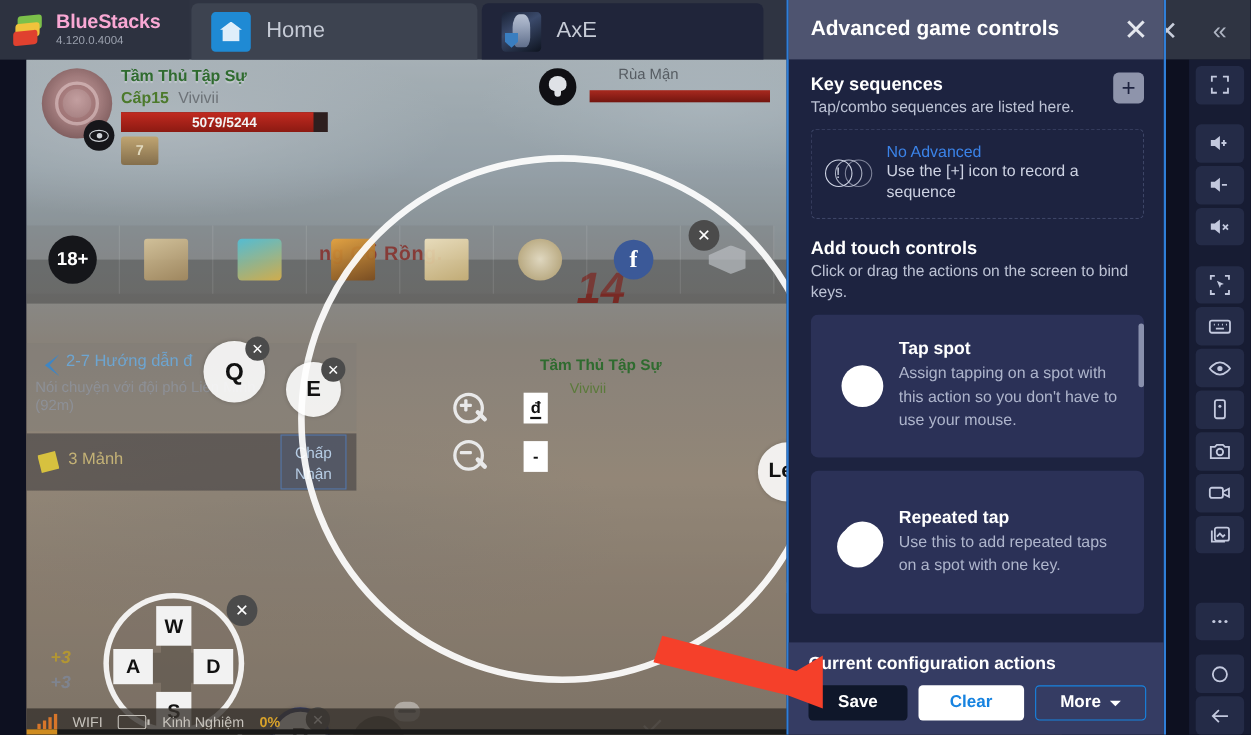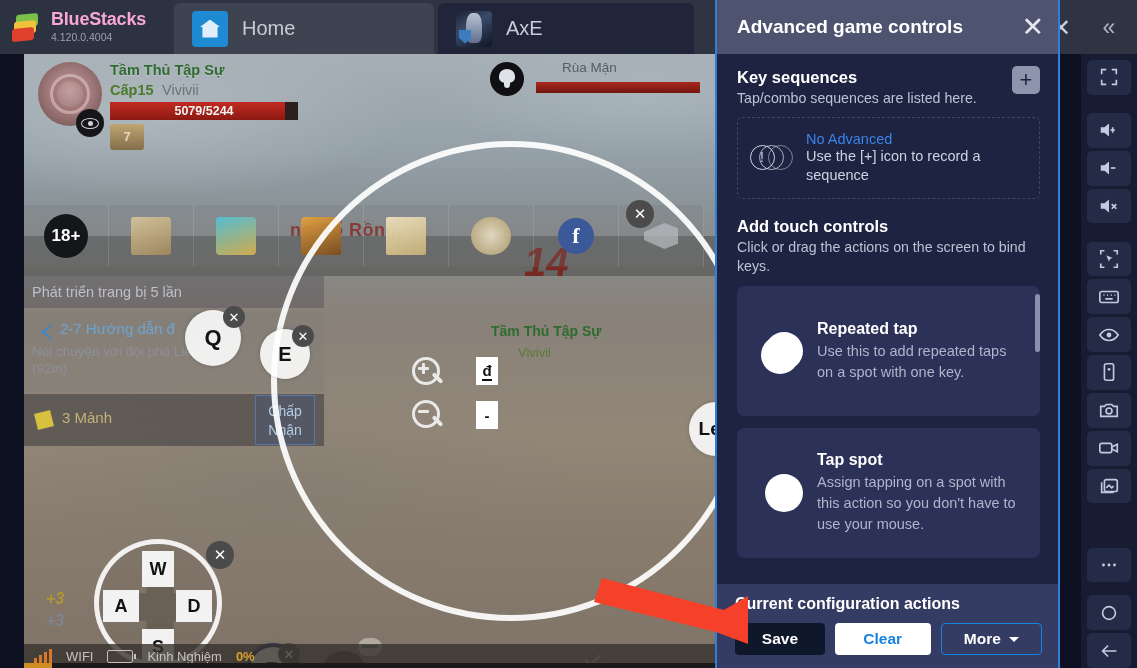--- a/index.html
+++ b/index.html
@@ -417,23 +417,20 @@
           <div class="gico star"></div>
         </div>
       <div class="cell">
           <div class="fb-ico">f</div>
         </div>
       <div class="cell">
           <div class="horn-ico"></div>
         </div>
     </div>
 
-    <div class="questbar">
-      <span>Phát triển trang bị 5 lần</span>
-    </div>
     <div class="questpanel">
       <div class="q-arrow"></div>
       <div class="q-title">2-7 Hướng dẫn đ</div>
       <div class="q-sub">
         <div>Nói chuyện với đội phó Liên Minh</div>
         <div>(92m)</div>
       </div>
     </div>
     <div class="rewardbar">
       <div class="rw-ico"></div>
@@ -641,32 +638,32 @@
           <div class="seq-txt-s">Use the [+] icon to record a sequence</div>
         </div>
       </div>
 
       <div class="sec2">
         <div class="sec-title">Add touch controls</div>
         <div class="sec-sub">Click or drag the actions on the screen to bind keys.</div>
       </div>
 
       <div class="actions-scroll">
+        <div class="action-card tap">
+          <div class="dot"></div>
+          <div class="txt">
+            <div class="ac-title">Tap spot</div>
+            <div class="ac-desc">Assign tapping on a spot with this action so you don't have to use your mouse.</div>
+          </div>
+        </div>
         <div class="action-card repeat">
           <div class="dot"></div>
           <div class="txt">
             <div class="ac-title">Repeated tap</div>
             <div class="ac-desc">Use this to add repeated taps on a spot with one key.</div>
-          </div>
-        </div>
-        <div class="action-card tap">
-          <div class="dot"></div>
-          <div class="txt">
-            <div class="ac-title">Tap spot</div>
-            <div class="ac-desc">Assign tapping on a spot with this action so you don't have to use your mouse.</div>
           </div>
         </div>
         <div class="track">
           <div class="thumb"></div>
         </div>
       </div>
     </div>
 
     <div class="panel-foot">
       <div class="foot-title">Current configuration actions</div>

